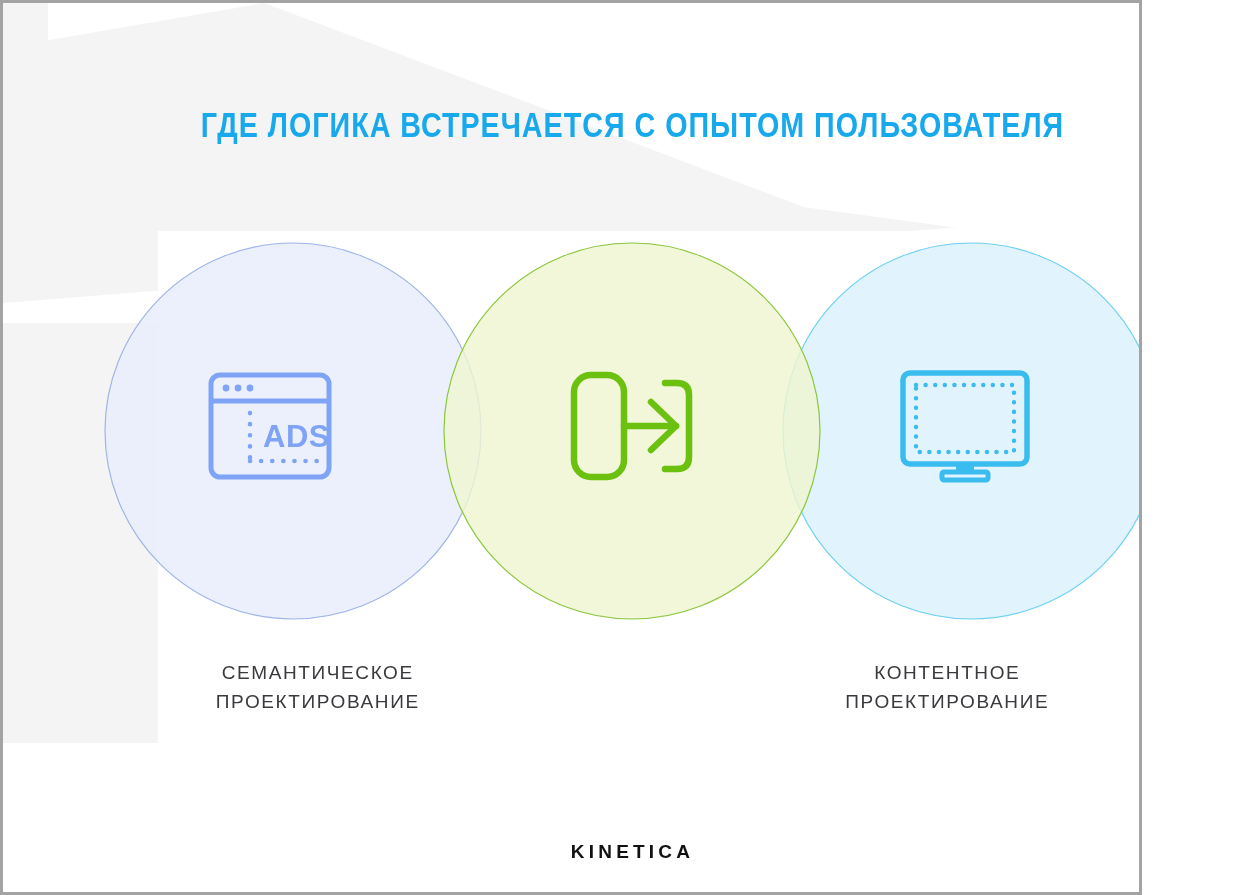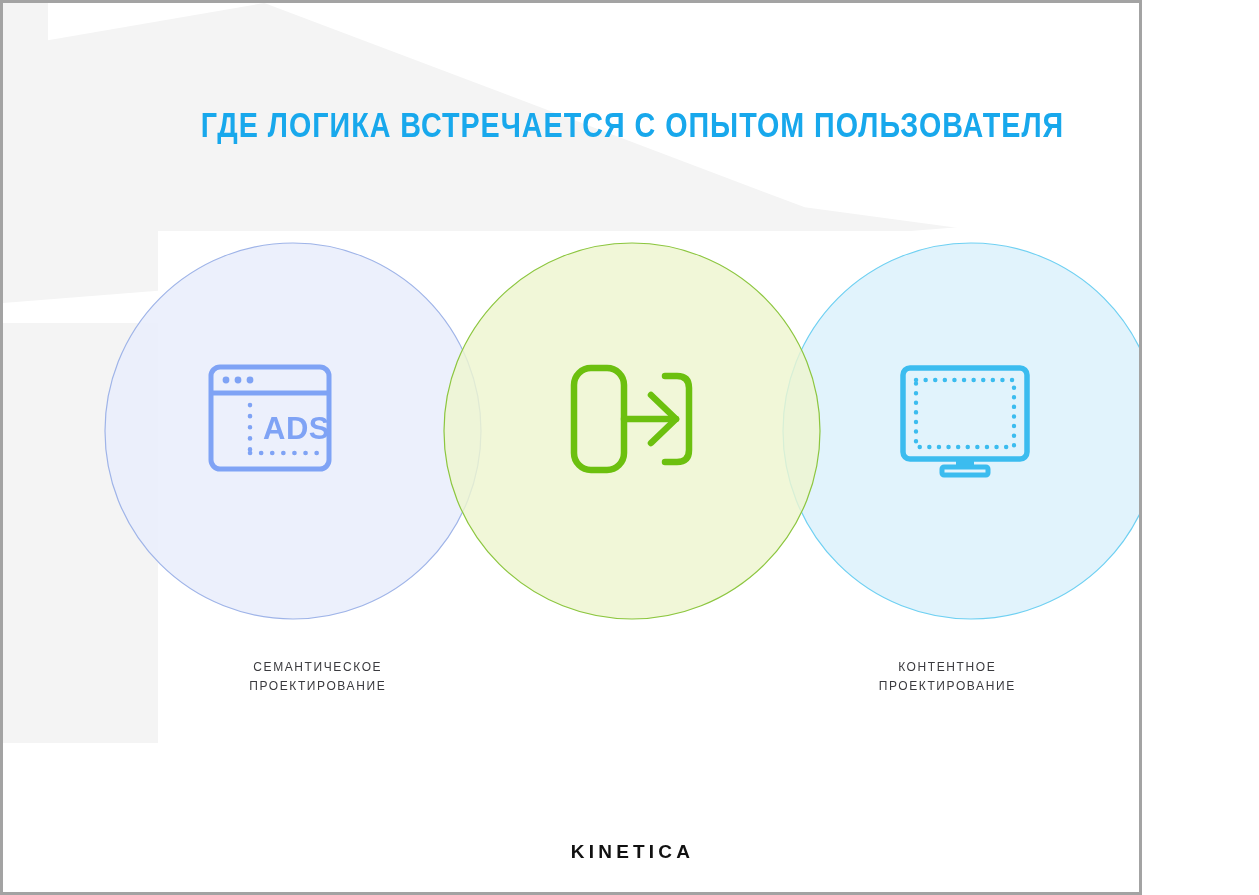--- a/index.html
+++ b/index.html
@@ -82,24 +82,25 @@
   
   .icon-layer {
     position: absolute;
     left: 0; top: 228px;
     width: 1259px; height: 420px;
     z-index: 6;
     pointer-events: none;
   }
   .icon-slot {
     position: absolute;
-    top: 132px;
+    top: 120px;
     width: 200px;
     height: 150px;
     display: flex;
+    align-items: center;
     justify-content: center;
   }
   .icon-slot.left   { left: 167px; }
   .icon-slot.center { left: 530px; }
   .icon-slot.right  { left: 862px; }
 
   .ads-text {
     font-family: "Liberation Sans", sans-serif;
     font-weight: bold;
     font-size: 31px;
@@ -111,21 +112,21 @@
     position: absolute;
     left: 0; top: 655px;
     width: 1259px;
     z-index: 7;
     display: flex;
   }
   .label-col {
     flex: 1 1 0;
     text-align: center;
     color: #3a3a3e;
-    font-size: 12px;
+    font-size: 19px;
     line-height: 1.55;
     letter-spacing: 1.6px;
     font-weight: 400;
   }
   .label-col span { display: block; white-space: nowrap; }
 
   
   .brand {
     position: absolute;
     left: 0; top: 838px;

